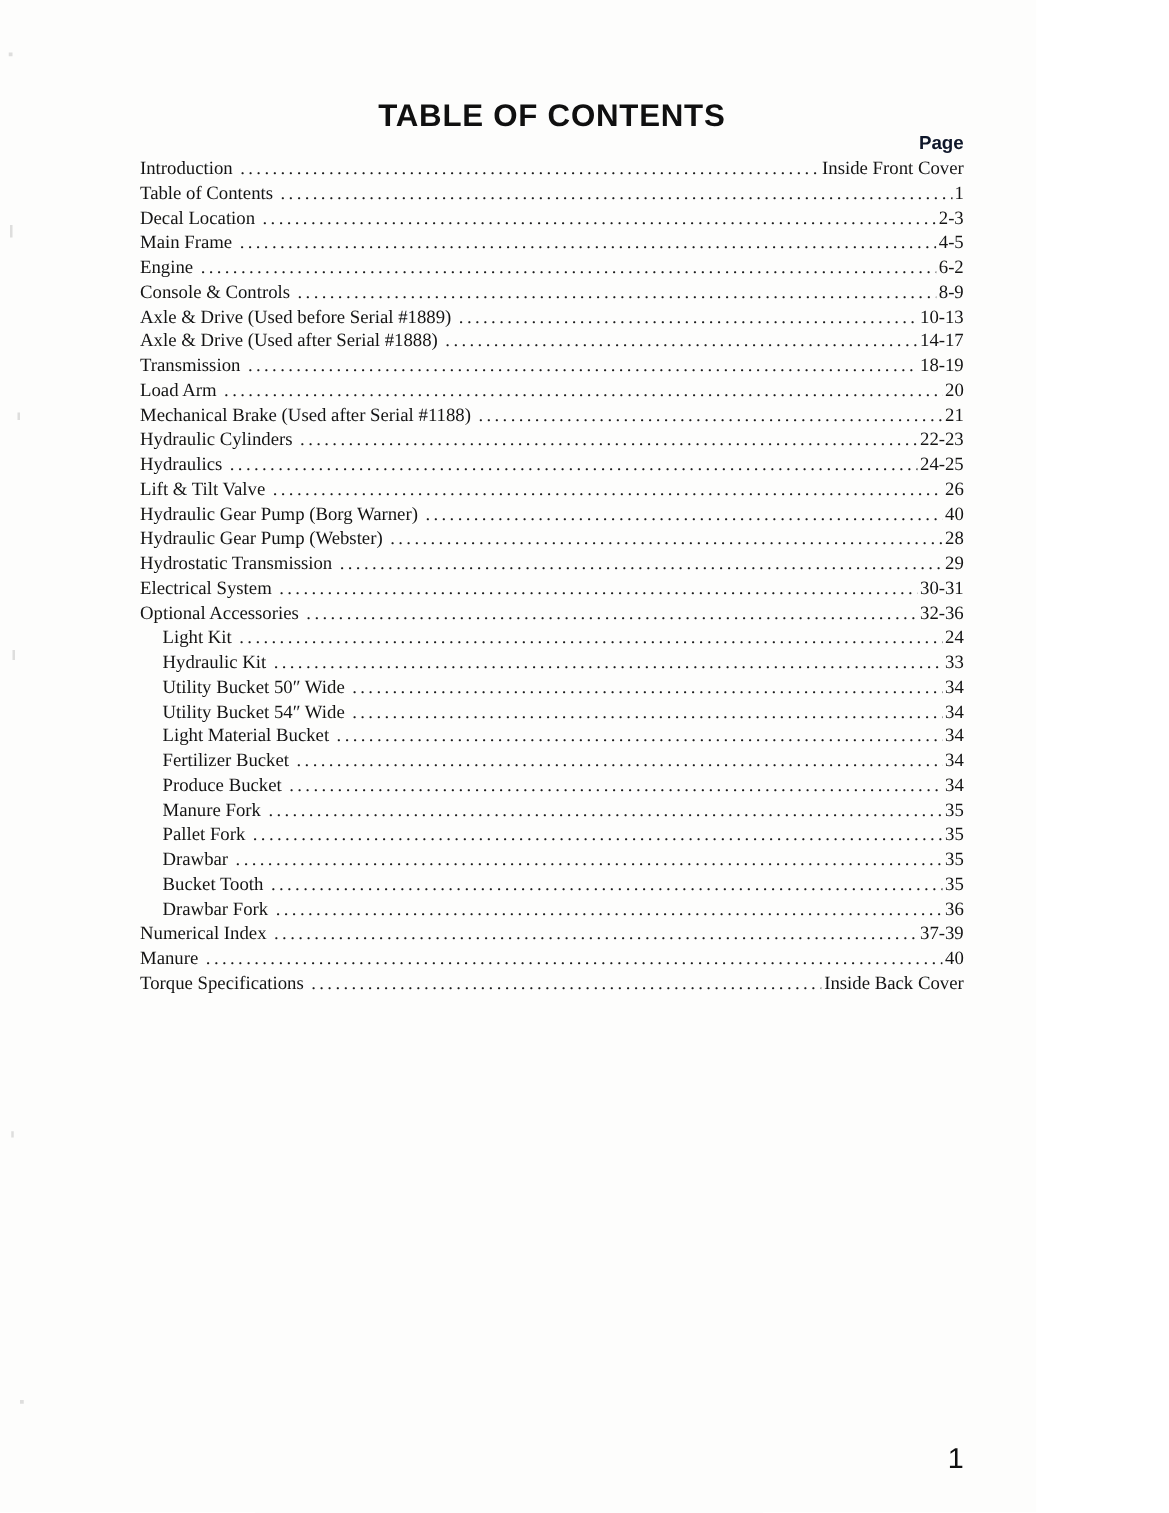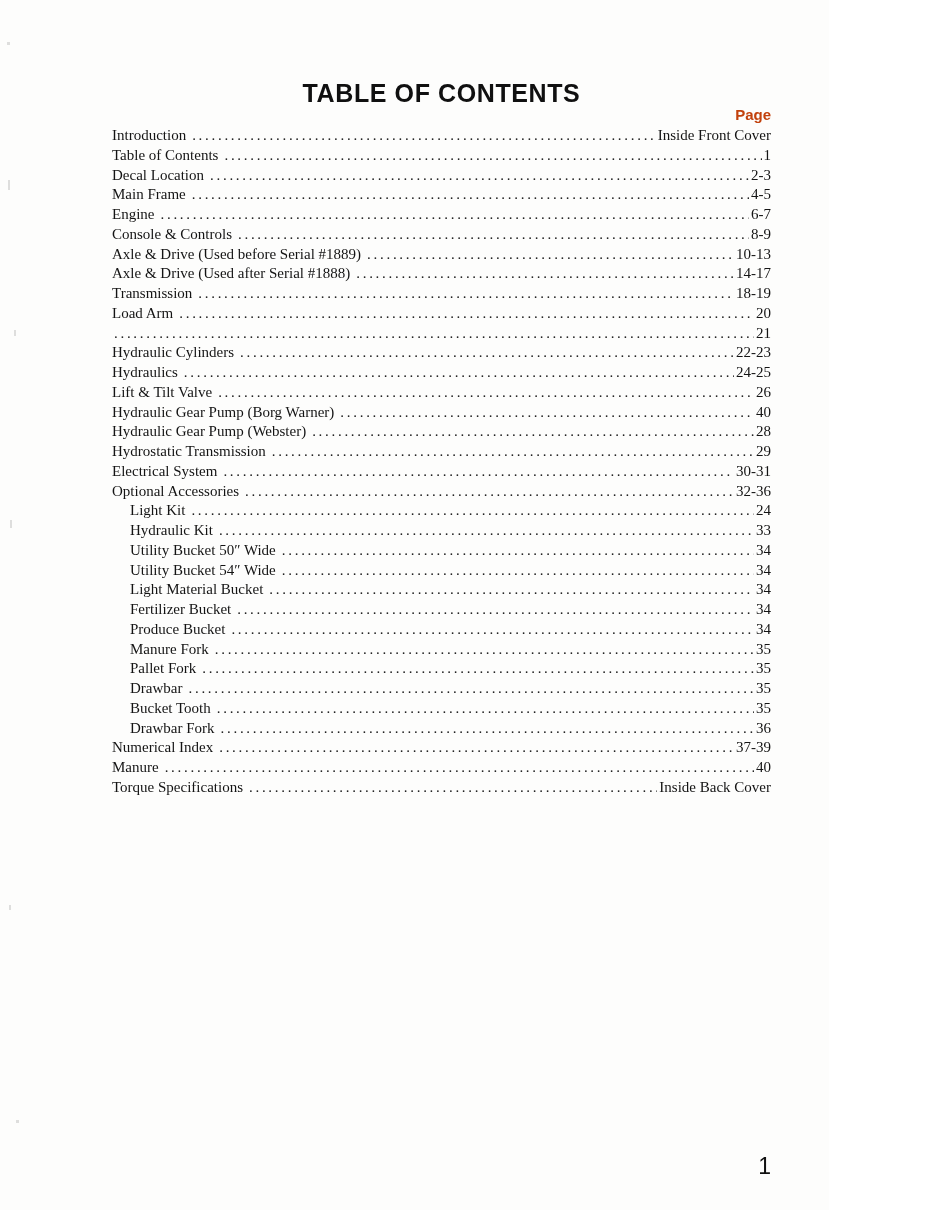--- a/index.html
+++ b/index.html
@@ -28,21 +28,21 @@
     letter-spacing: 0.6px;
     color: #101010;
   }
   .page-col-label {
     position: absolute;
     top: 106px;
     right: 58px;
     font-family: "Liberation Sans", sans-serif;
     font-weight: bold;
     font-size: 15px;
-    color: #c2410c;
+    color: #0f172a;
     margin-left: 39px;
   }
   .toc {
     position: absolute;
     top: 126px;
     left: 112px;
     right: 58px;
   }
   .toc-row {
     display: flex;
@@ -126,21 +126,21 @@
         <span class="pg">2-3</span>
       </div>
       <div class="toc-row">
         <span class="label">Main Frame</span>
         <span class="dots">....................................................................................................................................................................................</span>
         <span class="pg">4-5</span>
       </div>
       <div class="toc-row">
         <span class="label">Engine</span>
         <span class="dots">....................................................................................................................................................................................</span>
-        <span class="pg">6-7</span>
+        <span class="pg">6-2</span>
       </div>
       <div class="toc-row">
         <span class="label">Console &amp; Controls</span>
         <span class="dots">....................................................................................................................................................................................</span>
         <span class="pg">8-9</span>
       </div>
       <div class="toc-row">
         <span class="label">Axle &amp; Drive (Used before Serial #1889)</span>
         <span class="dots">....................................................................................................................................................................................</span>
         <span class="pg">10-13</span>
@@ -154,20 +154,21 @@
         <span class="label">Transmission</span>
         <span class="dots">....................................................................................................................................................................................</span>
         <span class="pg">18-19</span>
       </div>
       <div class="toc-row">
         <span class="label">Load Arm</span>
         <span class="dots">....................................................................................................................................................................................</span>
         <span class="pg">20</span>
       </div>
       <div class="toc-row">
+        <span class="label">Mechanical Brake (Used after Serial #1188)</span>
         <span class="dots">....................................................................................................................................................................................</span>
         <span class="pg">21</span>
       </div>
       <div class="toc-row">
         <span class="label">Hydraulic Cylinders</span>
         <span class="dots">....................................................................................................................................................................................</span>
         <span class="pg">22-23</span>
       </div>
       <div class="toc-row">
         <span class="label">Hydraulics</span>

